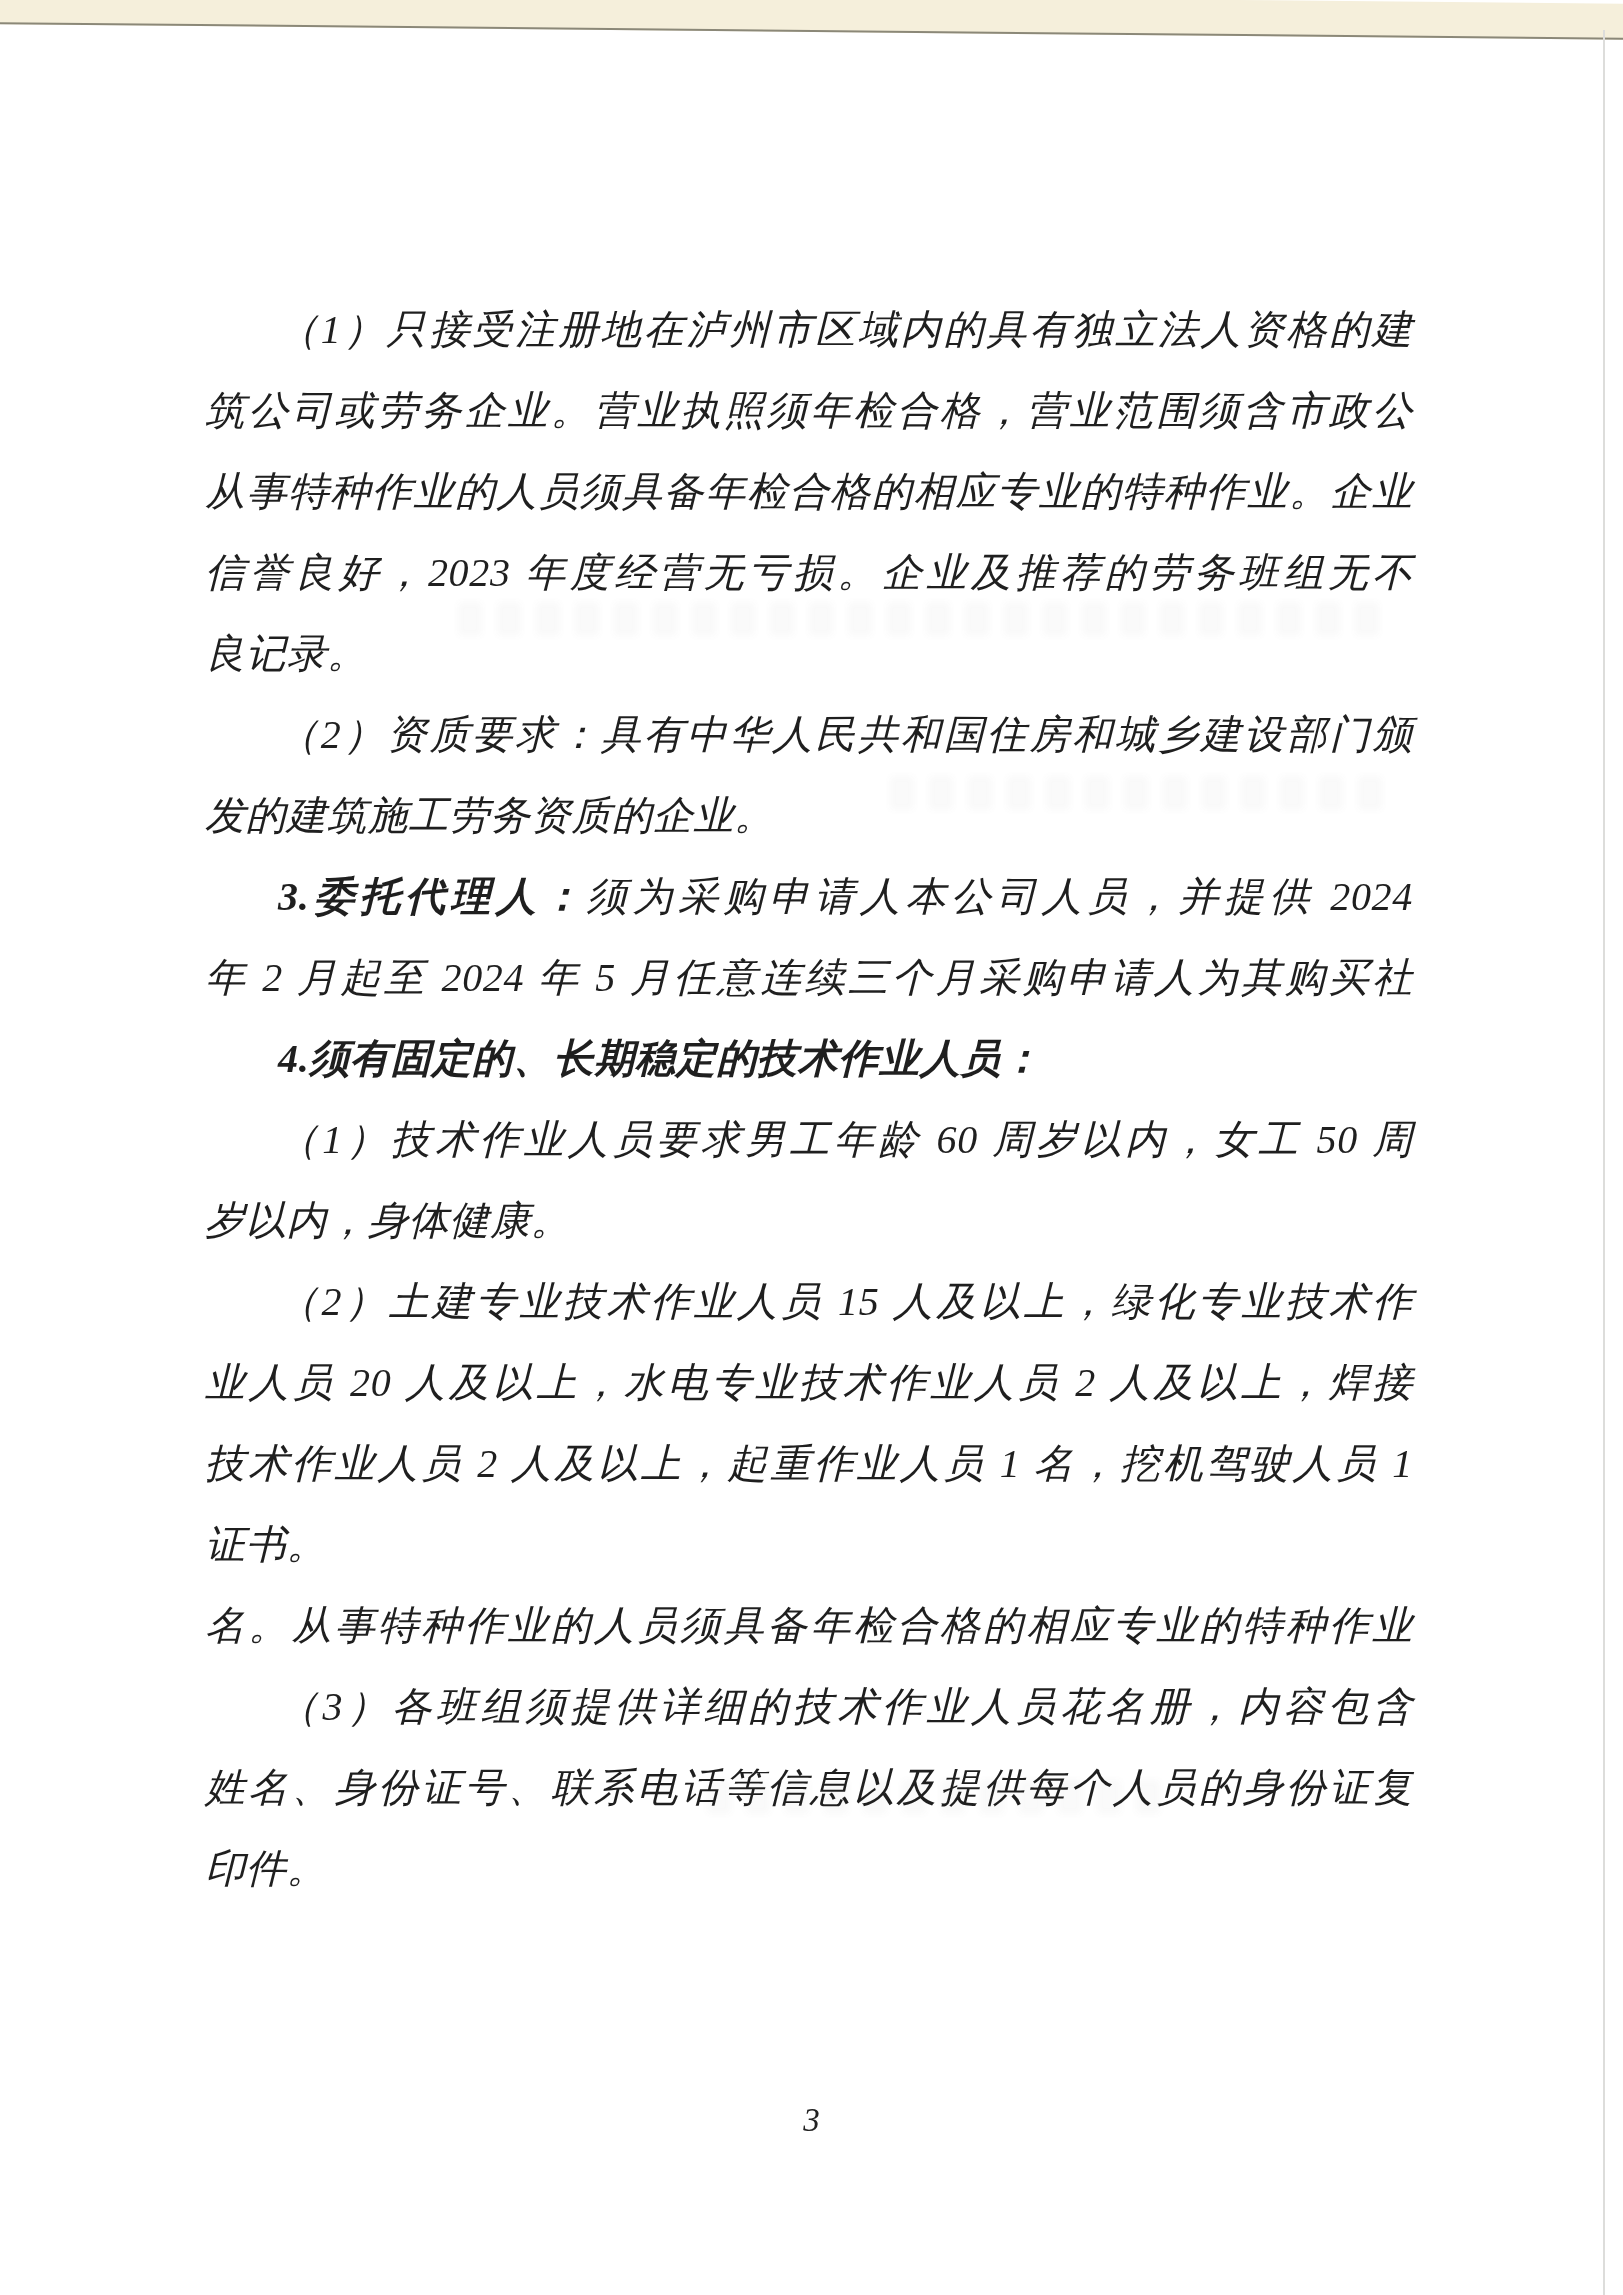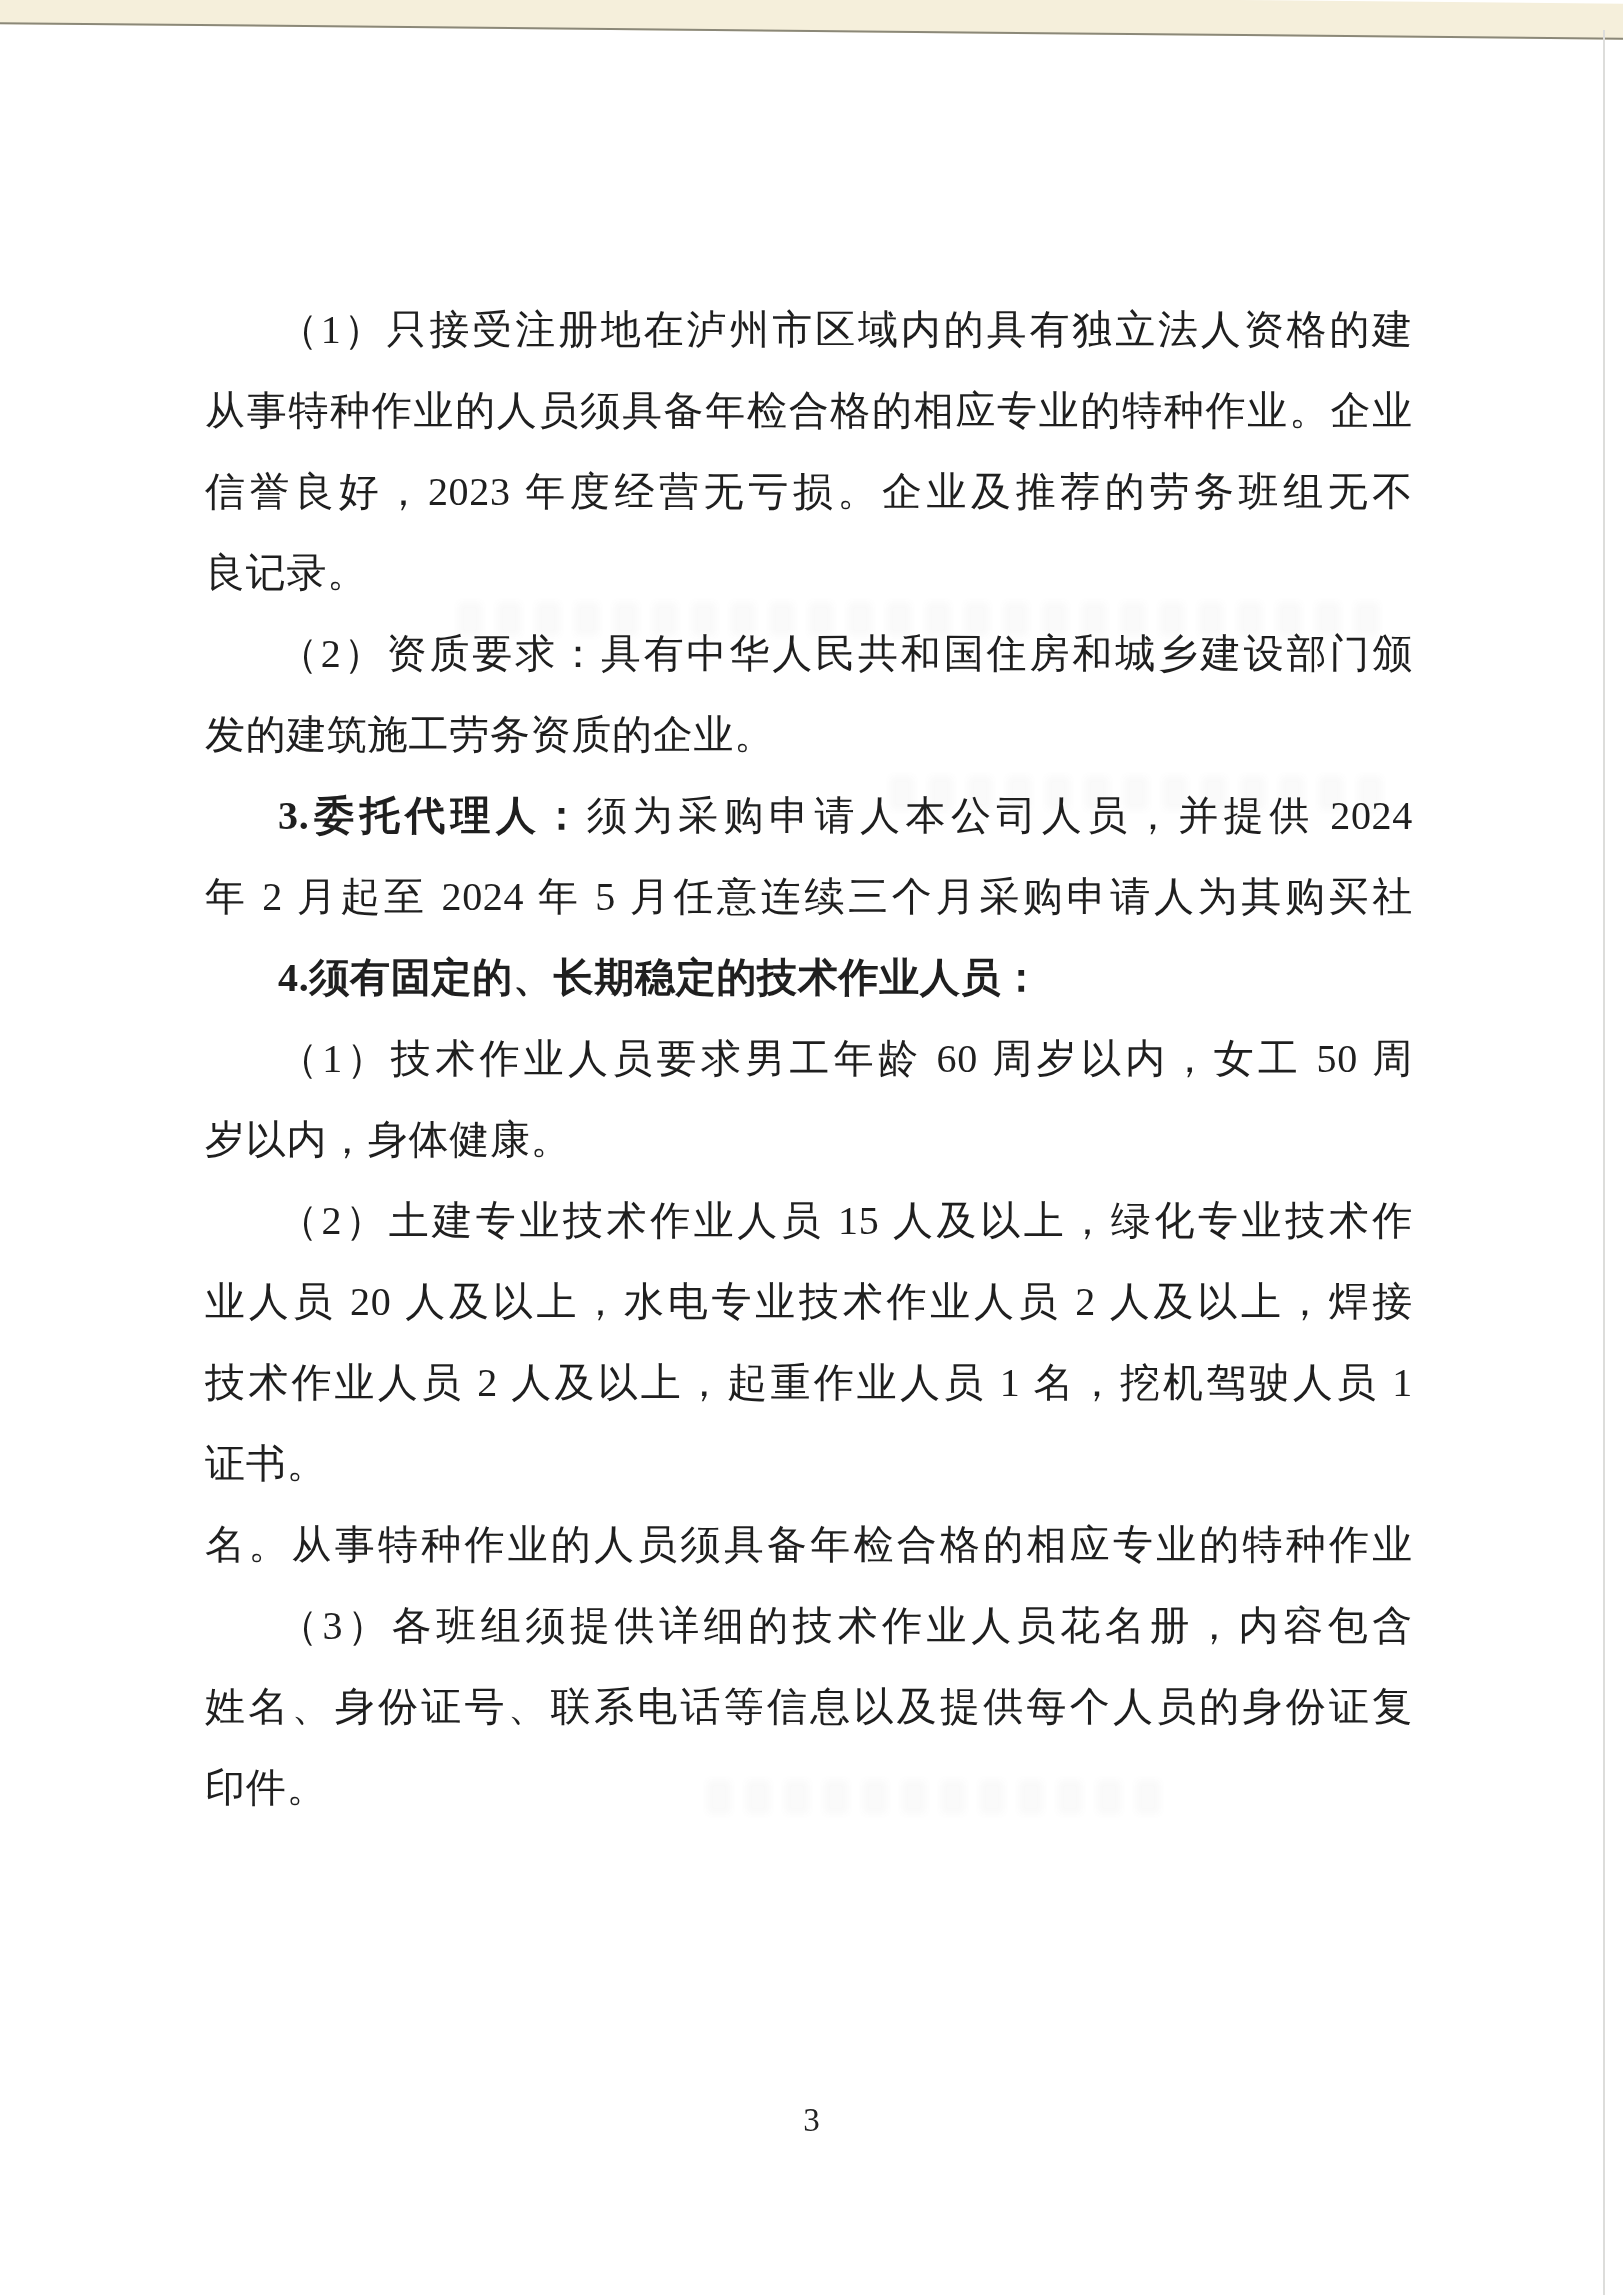--- a/index.html
+++ b/index.html
@@ -13,20 +13,21 @@
     width:1623px;height:2295px;
     background:#ffffff;
     font-family:"Liberation Serif","DejaVu Serif",serif;
   }
   .page{
     position:relative;
     width:1623px;height:2295px;
     background:var(--paper,#ffffff);
     overflow:hidden;
     color:var(--ink,#1f1f1f);
+    font-style:italic;
   }
   
   .scan-top-edge{
     position:absolute;top:-11.8px;left:-13px;
     width:1663px;height:34px;
     background:var(--scan-edge-band,#f5efdb);
     border-bottom:2.6px solid var(--scan-edge-line,#8b8878);
     transform:rotate(0.55deg);
     transform-origin:left center;
   }
@@ -78,20 +79,21 @@
 
 <div class="page">
   <div class="scan-top-edge"></div>
   <div class="scan-right-edge"></div>
   <div class="ghost g1"></div>
   <div class="ghost g2"></div>
   <div class="ghost g3"></div>
 
   <div class="body-text">
       <div class="line indent fill"><span>（1）只接受注册地在泸州市区域内的具有独立法人资格的建</span></div>
+      <div class="line fill"><span>筑公司或劳务企业。营业执照须年检合格，营业范围须含市政公</span></div>
       <div class="line fill"><span>从事特种作业的人员须具备年检合格的相应专业的特种作业。企业</span></div>
       <div class="line fill"><span>信誉良好，2023 年度经营无亏损。企业及推荐的劳务班组无不</span></div>
       <div class="line"><span>良记录。</span></div>
       <div class="line indent fill"><span>（2）资质要求：具有中华人民共和国住房和城乡建设部门颁</span></div>
       <div class="line"><span>发的建筑施工劳务资质的企业。</span></div>
       <div class="line indent fill"><span class="b">3.委托代理人：</span><span>须为采购申请人本公司人员，并提供 2024</span></div>
       <div class="line fill"><span>年 2 月起至 2024 年 5 月任意连续三个月采购申请人为其购买社</span></div>
       <div class="line indent"><span class="b">4.须有固定的、长期稳定的技术作业人员：</span></div>
       <div class="line indent fill"><span>（1）技术作业人员要求男工年龄 60 周岁以内，女工 50 周</span></div>
       <div class="line"><span>岁以内，身体健康。</span></div>

